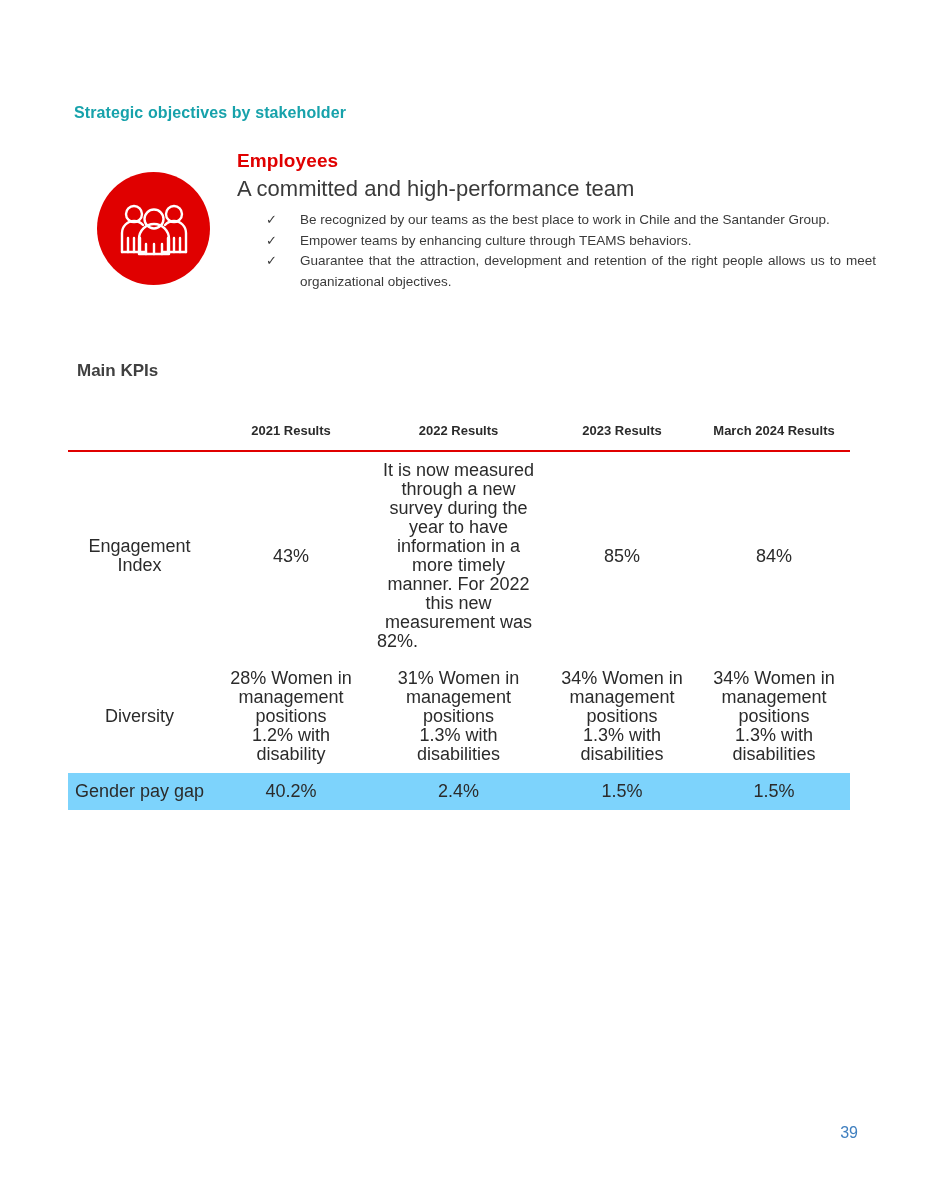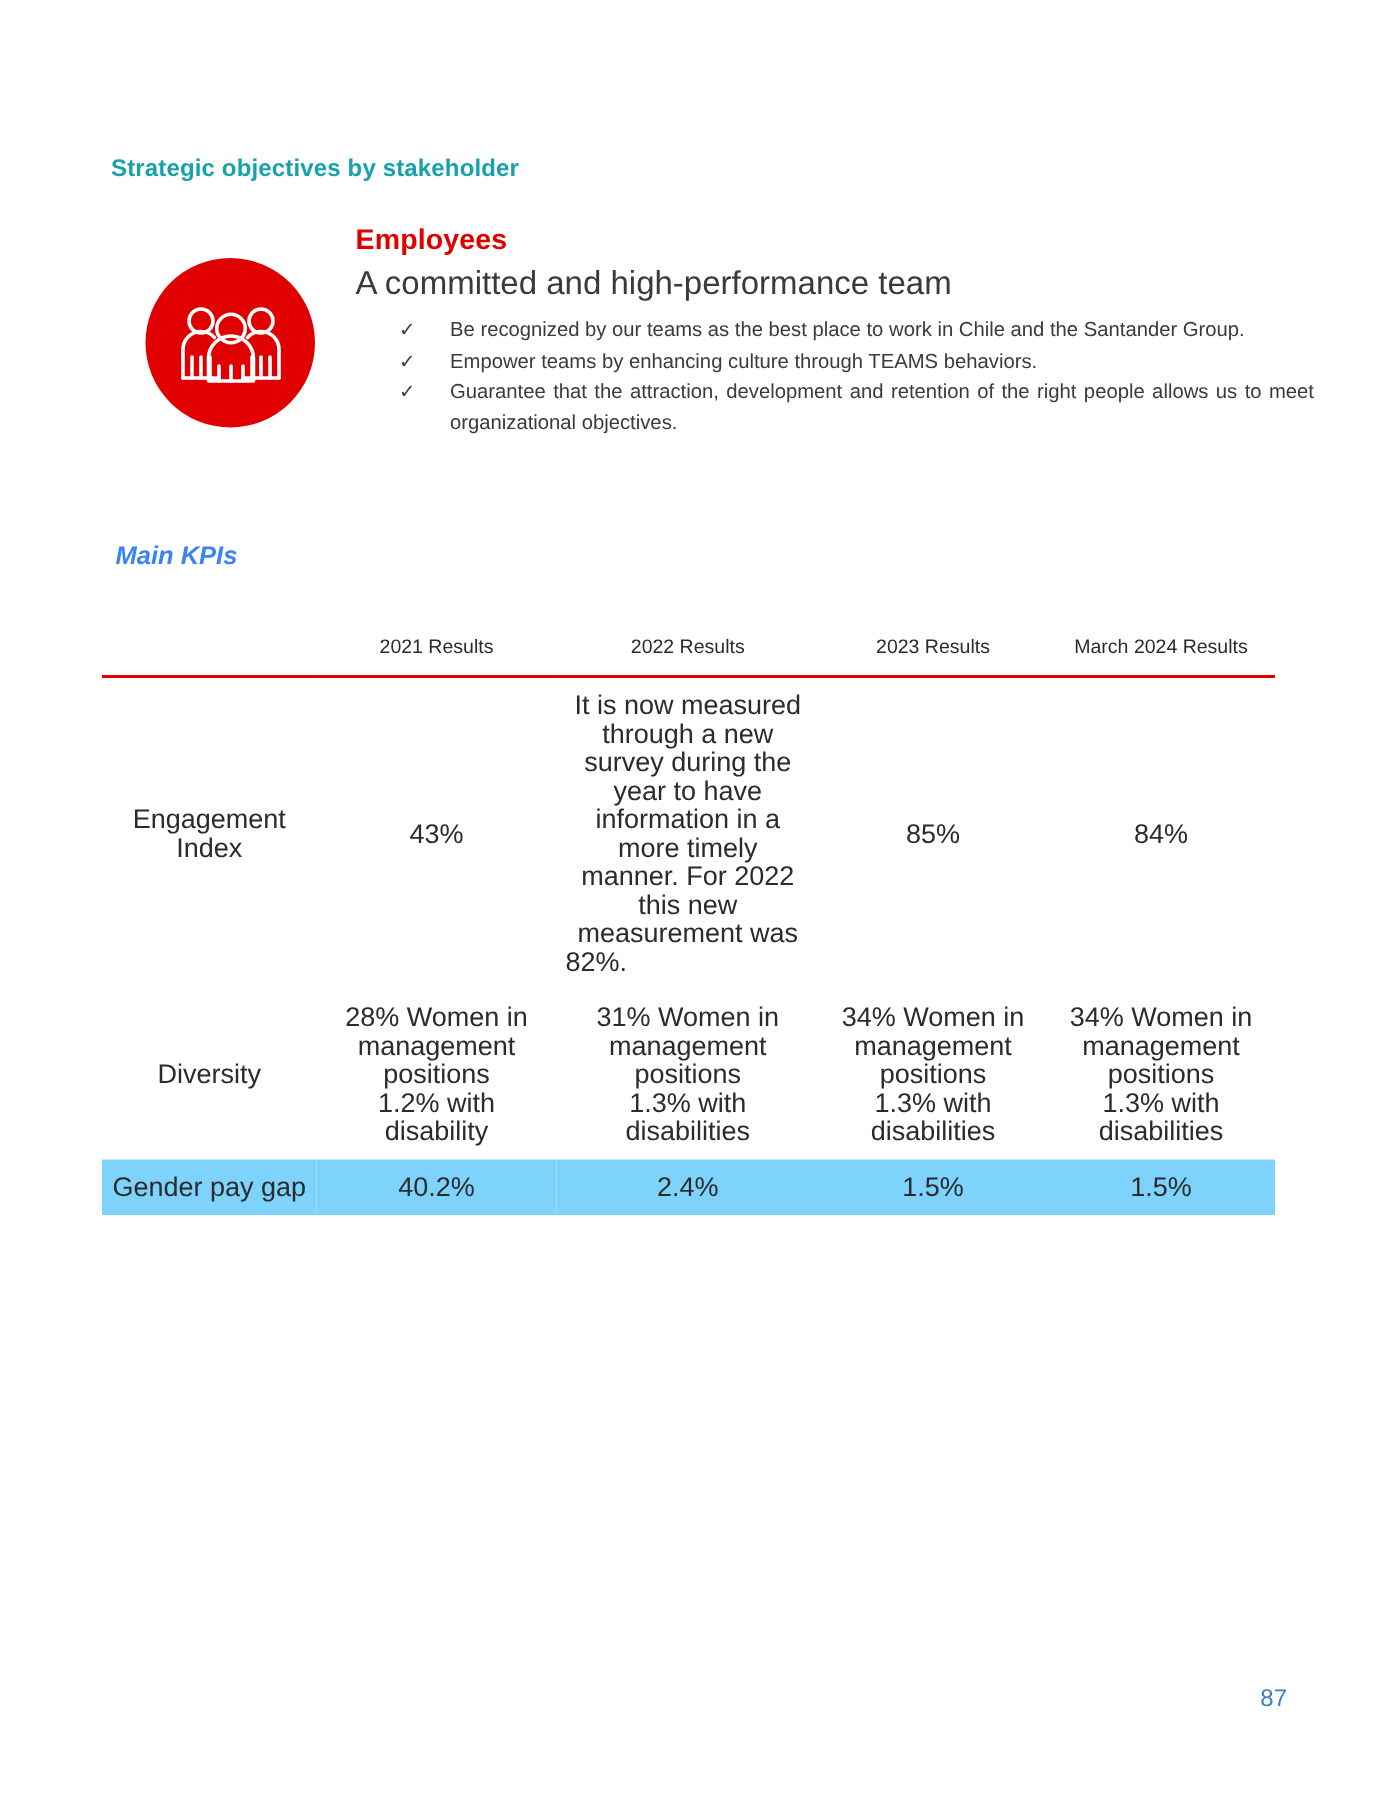--- a/index.html
+++ b/index.html
@@ -95,36 +95,35 @@
     font-size: 13px;
     color: #3a3a3a;
   }
 
   
   .kpi-title {
     position: absolute;
     left: 77px;
     top: 361px;
     font-size: 17px;
-    font-style: italic;
-    font-weight: bold;
-    color: #3b82f6;
+    font-weight: bold;
+    color: #404040;
   }
 
   .kpi-table {
     position: absolute;
     left: 68px;
     top: 415px;
     width: 782px;
     border-collapse: collapse;
     table-layout: fixed;
   }
   .kpi-table th {
     font-size: 13px;
-    font-weight: normal;
+    font-weight: bold;
     color: #2b2b2b;
     padding: 8px 4px 12px 4px;
     text-align: center;
     vertical-align: bottom;
   }
   .kpi-table thead tr {
     border-bottom: 2.5px solid #e00000;
   }
   .kpi-table td {
     font-size: 18px;
@@ -251,15 +250,15 @@
       <tr class="shaded">
         <td class="rowlabel">Gender pay gap</td>
         <td>40.2%</td>
         <td>2.4%</td>
         <td>1.5%</td>
         <td>1.5%</td>
       </tr>
     </tbody>
   </table>
 
-  <div class="page-number">87</div>
+  <div class="page-number">39</div>
 
 </div>
 
 </body></html>

